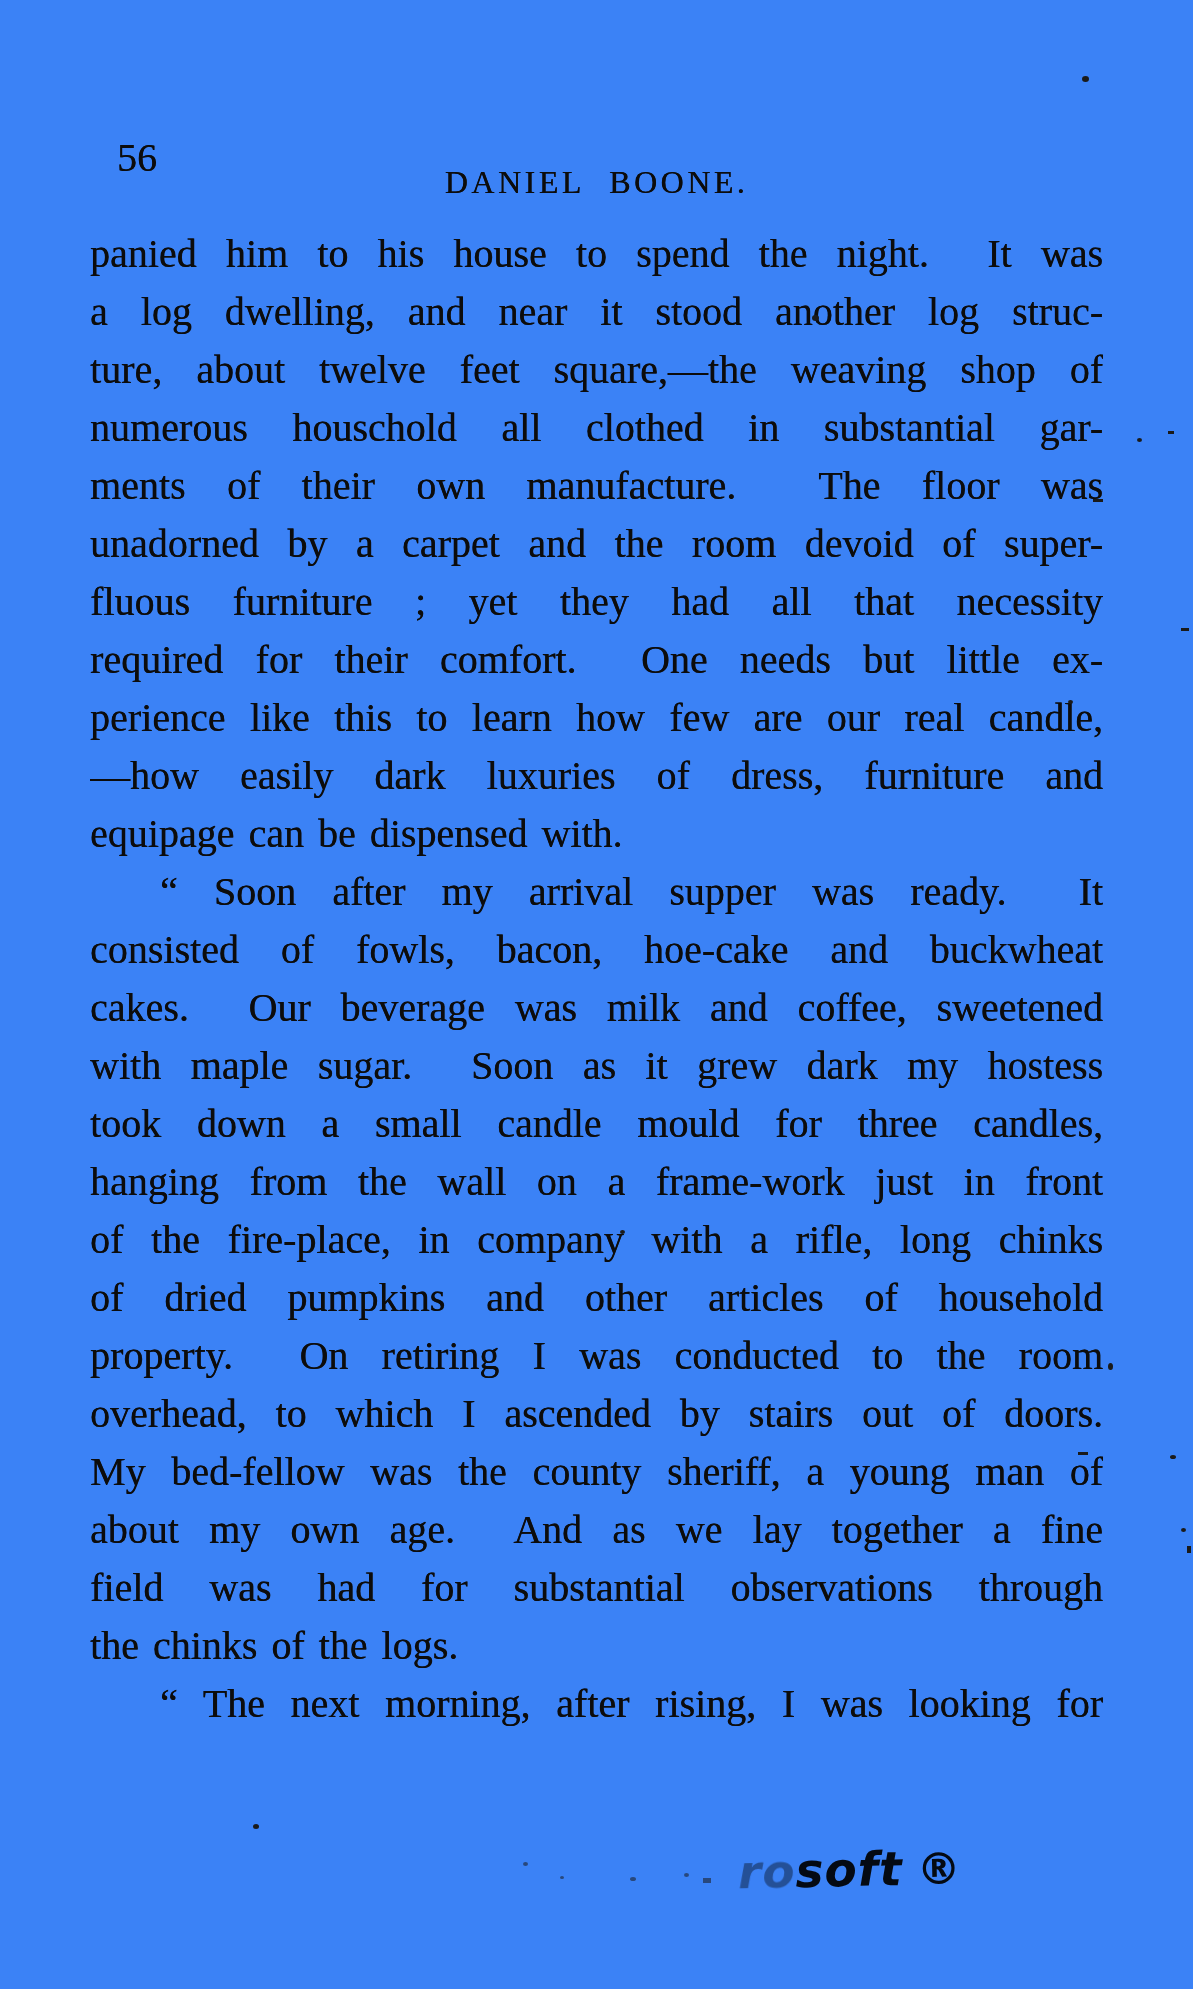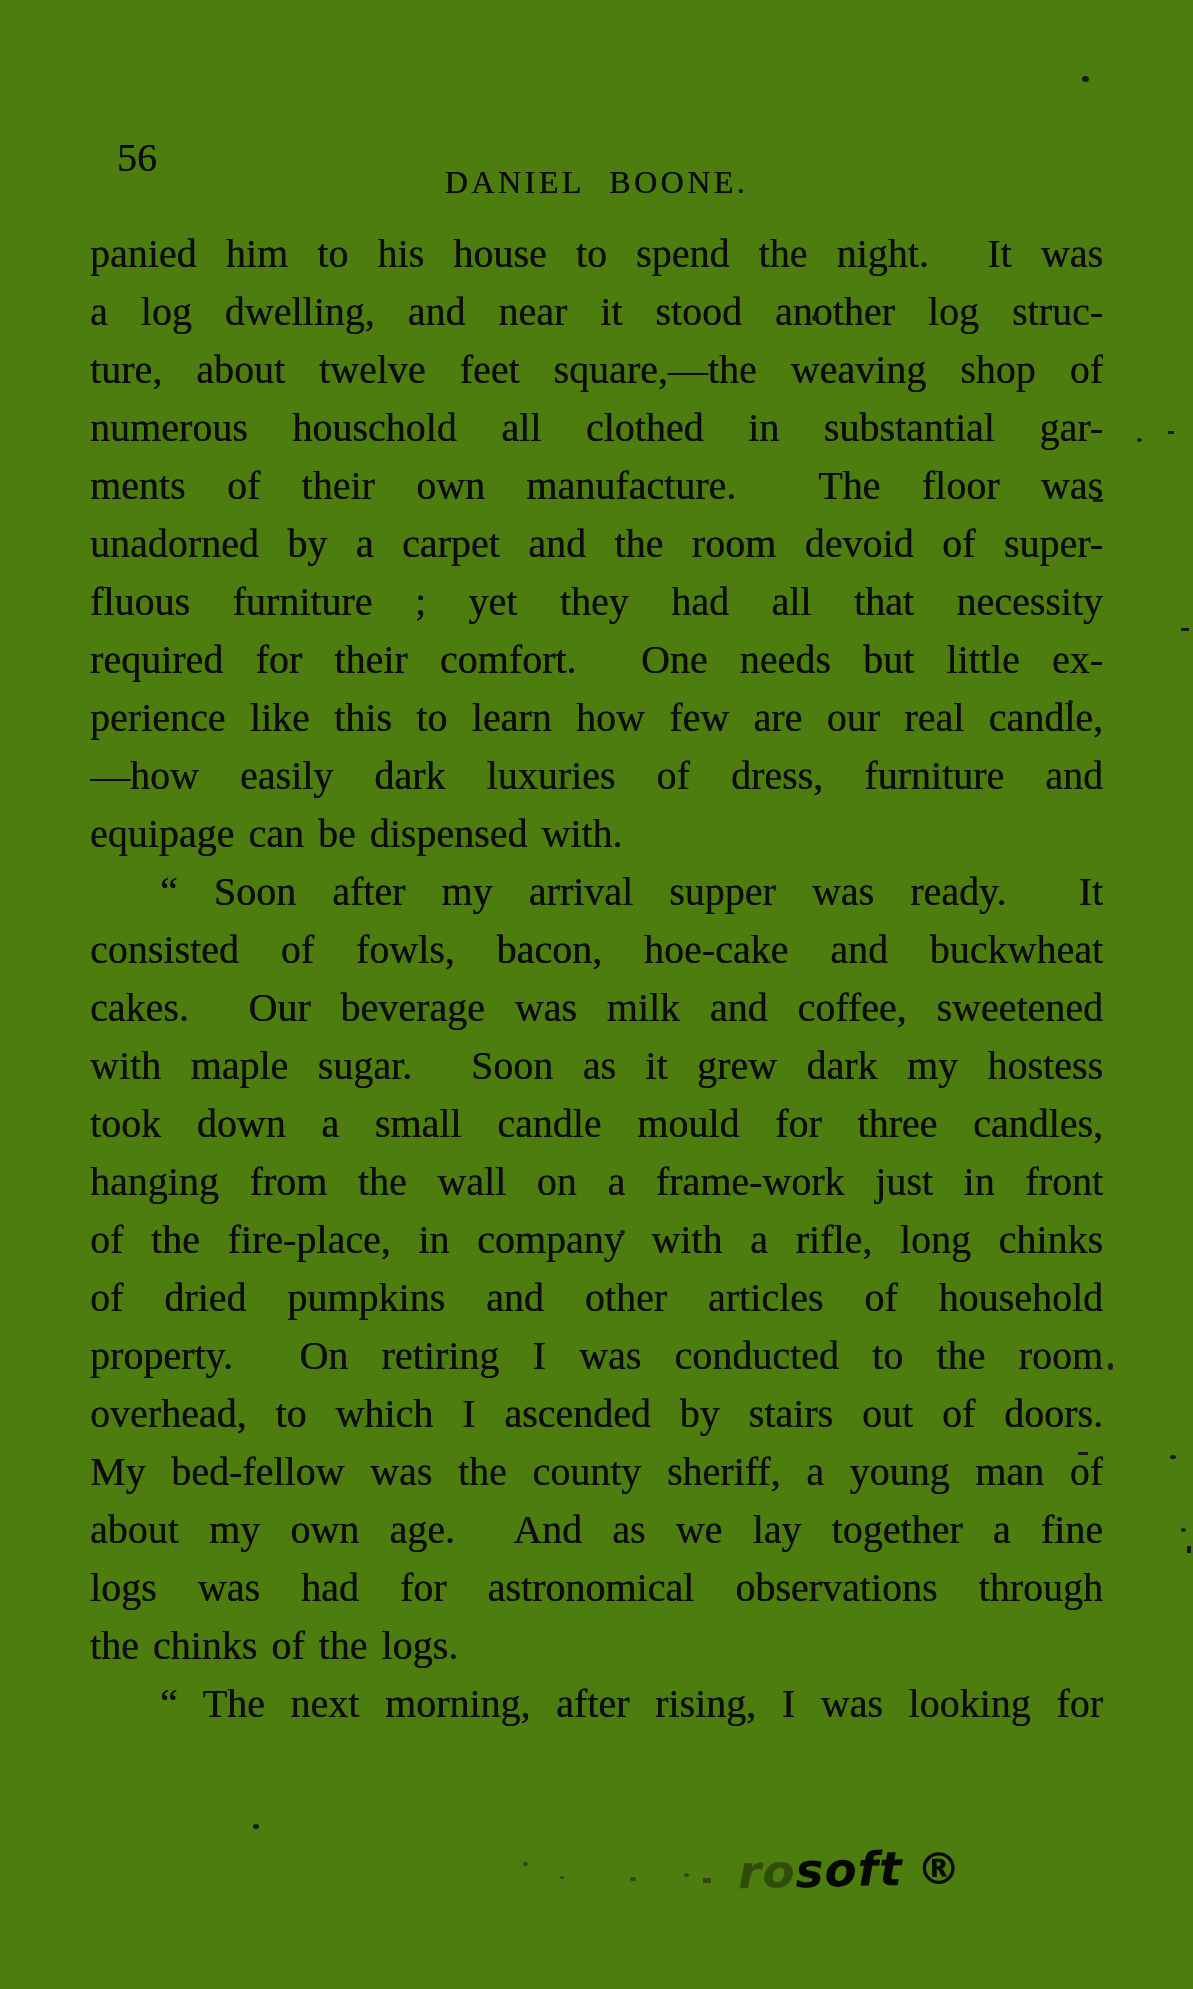--- a/index.html
+++ b/index.html
@@ -4,21 +4,21 @@
 <style>
   html, body {
     margin: 0;
     padding: 0;
     background: #e8e8e8;
   }
   .page {
     position: relative;
     width: 1193px;
     height: 1989px;
-    background: #4d7c0f;
+    background: #3b82f6;
     overflow: hidden;
     font-family: "Liberation Serif", "DejaVu Serif", serif;
     color: #0c0c0c;
   }
   
   .page-number {
     position: absolute;
     left: 117px;
     top: 136px;
     font-size: 40px;
@@ -114,21 +114,21 @@
     <div class="line">cakes.&nbsp; Our beverage was milk and coffee, sweetened</div>
     <div class="line">with maple sugar.&nbsp; Soon as it grew dark my hostess</div>
     <div class="line">took down a small candle mould for three candles,</div>
     <div class="line">hanging from the wall on a frame-work just in front</div>
     <div class="line">of the fire-place, in company with a rifle, long chinks</div>
     <div class="line">of dried pumpkins and other articles of household</div>
     <div class="line">property.&nbsp; On retiring I was conducted to the room</div>
     <div class="line">overhead, to which I ascended by stairs out of doors.</div>
     <div class="line">My bed-fellow was the county sheriff, a young man of</div>
     <div class="line">about my own age.&nbsp; And as we lay together a fine</div>
-    <div class="line">logs was had for astronomical observations through</div>
+    <div class="line">field was had for substantial observations through</div>
     <div class="line plain">the chinks of the logs.</div>
     <div class="line indent">“ The next morning, after rising, I was looking for</div>
   </div>
 
   <div class="speck round" style="left:1082px; top:76px;   width:7px;  height:6px;"></div>
   <div class="speck round" style="left:1137px; top:438px;  width:5px;  height:4px;"></div>
   <div class="speck" style="left:1168px; top:431px;  width:6px;  height:3px;"></div>
   <div class="speck" style="left:1093px; top:499px;  width:10px; height:3px;"></div>
   <div class="speck round" style="left:812px;  top:315px;  width:7px;  height:6px;"></div>
   <div class="speck" style="left:1181px; top:628px;  width:8px;  height:3px;"></div>

